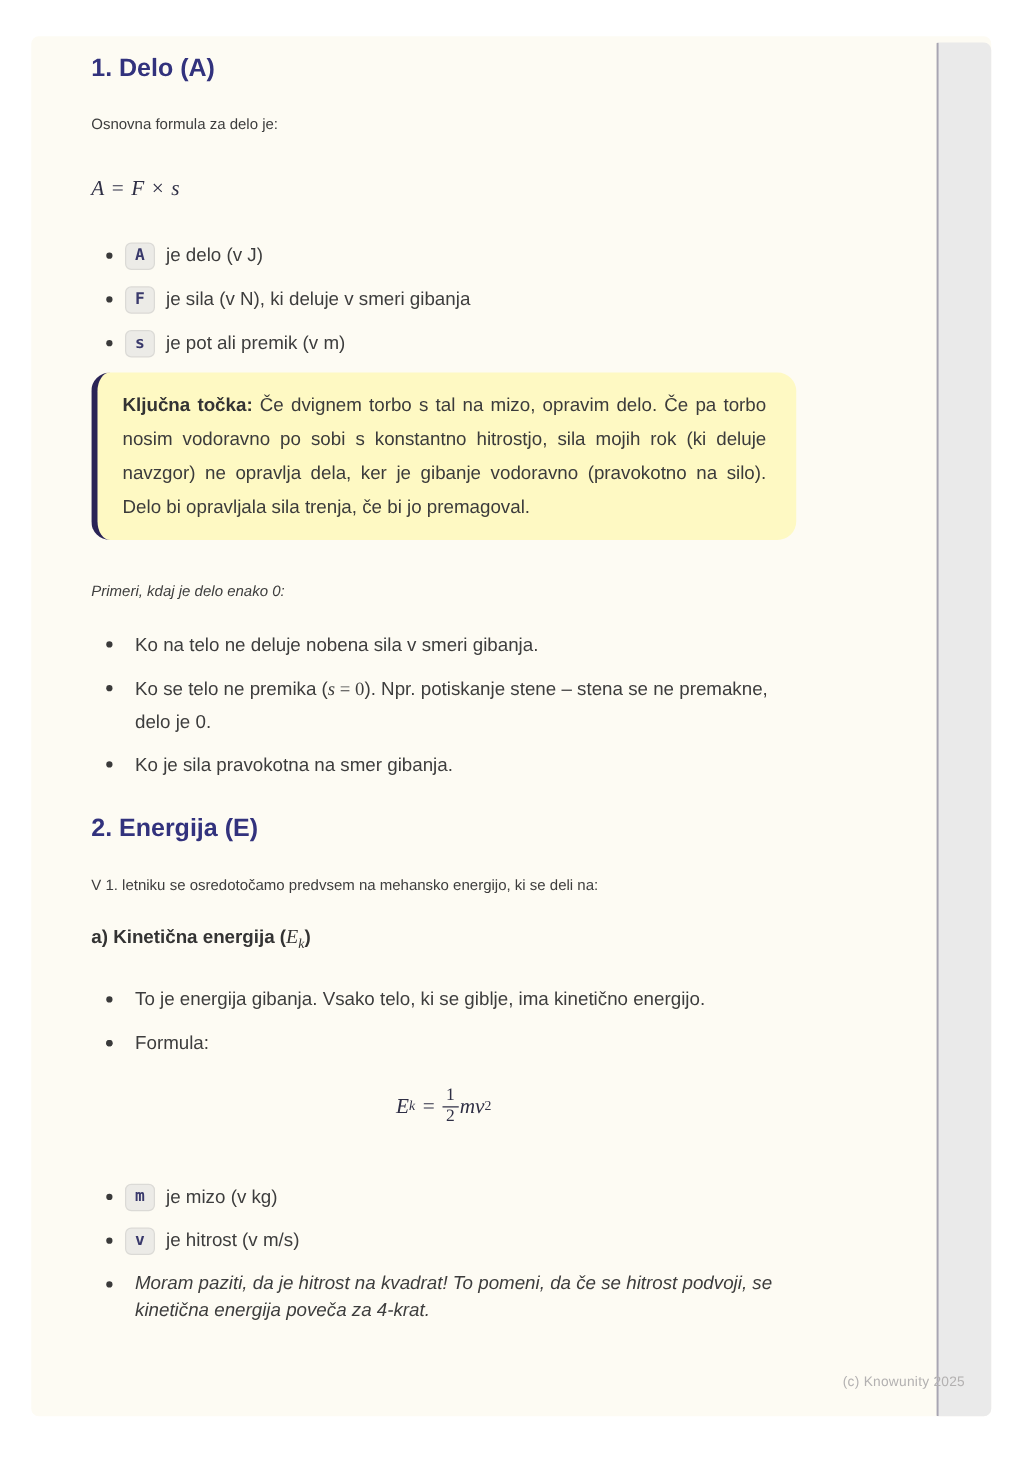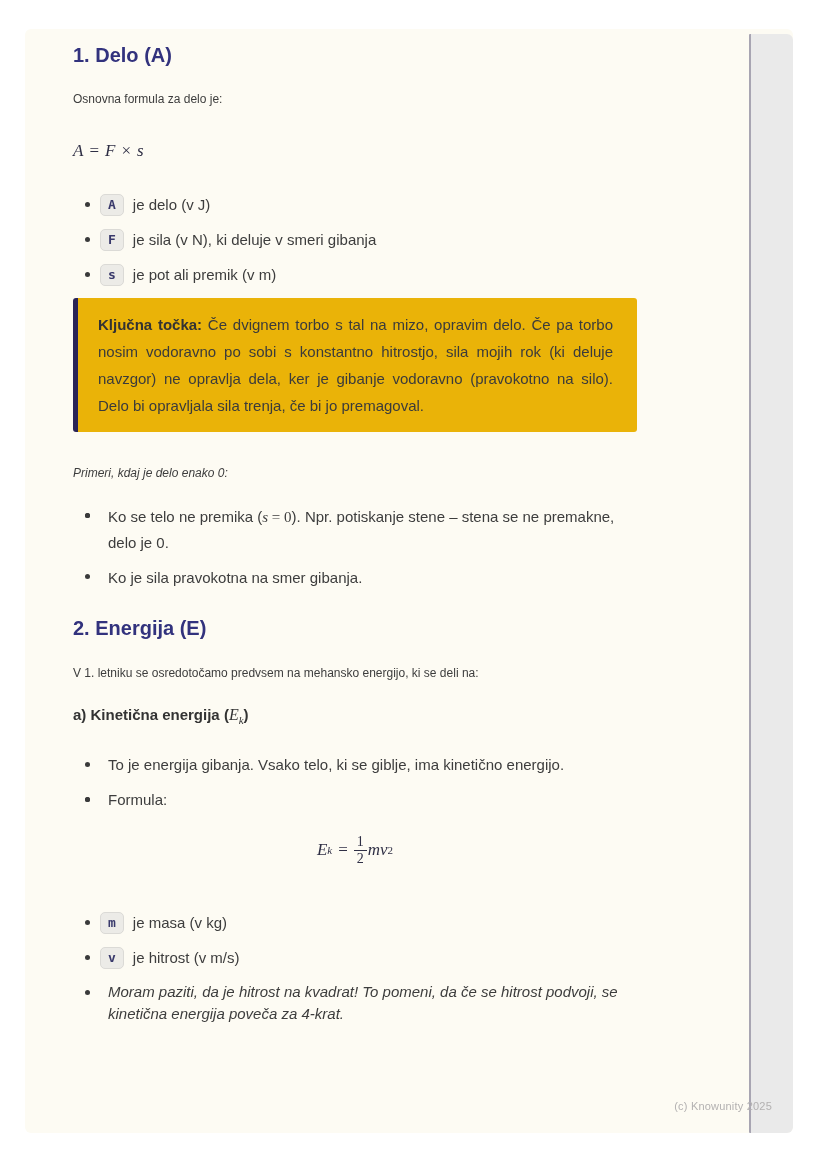--- a/index.html
+++ b/index.html
@@ -60,22 +60,22 @@
   .var-list li { padding-left: 27px; line-height: 24px; margin-bottom: 11px; display: flex; align-items: center; }
   .var-list-2 { margin-top: 34px; }
 
   .badge {
     font-family: "DejaVu Sans Mono", monospace; font-weight: 700; font-size: 13px;
     color: #39396b; background: #ecebe7; border: 1px solid #dbdad6;
     border-radius: 5px; padding: 2px 7px; margin-right: 9px; line-height: 16px;
   }
 
   .callout {
-    margin-top: 7px; background: #eab308; border-left: 5px solid #2a2456;
-    border-radius: 3px; padding: 13px 24px 13px 20px;
+    margin-top: 7px; background: #fef9c3; border-left: 5px solid #2a2456;
+    border-radius: 15px; padding: 13px 24px 13px 20px;
     font-size: 15px; line-height: 27px; color: #3b3b3b; text-align: justify;
   }
   .callout-label { font-weight: 700; color: #333333; }
 
   .italic-text { font-style: italic; }
   .examples-intro { margin-top: 30px; }
 
   .text-list { margin-top: 20px; }
   .text-list li { padding-left: 35px; line-height: 26px; margin-bottom: 9px; }
   .points-list { margin-top: 22px; }
@@ -122,20 +122,21 @@
 
     <div class="callout">
       <span class="callout-label">Ključna točka:</span><span> Če dvignem torbo s tal na mizo, opravim delo. Če pa torbo nosim vodoravno po sobi s konstantno hitrostjo, sila mojih rok (ki deluje navzgor) ne opravlja dela, ker je gibanje vodoravno (pravokotno na silo). Delo bi opravljala sila trenja, če bi jo premagoval.</span>
     </div>
 
     <p class="body-text italic-text examples-intro">Primeri, kdaj je delo enako 0:</p>
 
     <ul class="text-list">
       <li>
         <span class="dot"></span>
+        <span>Ko na telo ne deluje nobena sila v smeri gibanja.</span>
       </li>
       <li>
         <span class="dot"></span>
         <span>Ko se telo ne premika (</span><span class="serif-italic">s</span><span class="serif"> = 0</span><span>). Npr. potiskanje stene – stena se ne premakne, delo je 0.</span>
       </li>
       <li>
         <span class="dot"></span>
         <span>Ko je sila pravokotna na smer gibanja.</span>
       </li>
     </ul>
@@ -171,21 +172,21 @@
           <span class="den">2</span>
         </span>
         <span class="mi">mv</span>
         <span class="msup">2</span>
     </div>
 
     <ul class="var-list var-list-2">
       <li>
         <span class="dot"></span>
         <code class="badge">m</code>
-        <span>je masa (v kg)</span>
+        <span>je mizo (v kg)</span>
       </li>
       <li>
         <span class="dot"></span>
         <code class="badge">v</code>
         <span>je hitrost (v m/s)</span>
       </li>
       <li class="note-item">
         <span class="dot"></span>
         <span>Moram paziti, da je hitrost na kvadrat! To pomeni, da če se hitrost podvoji, se kinetična energija poveča za 4-krat.</span>
       </li>

